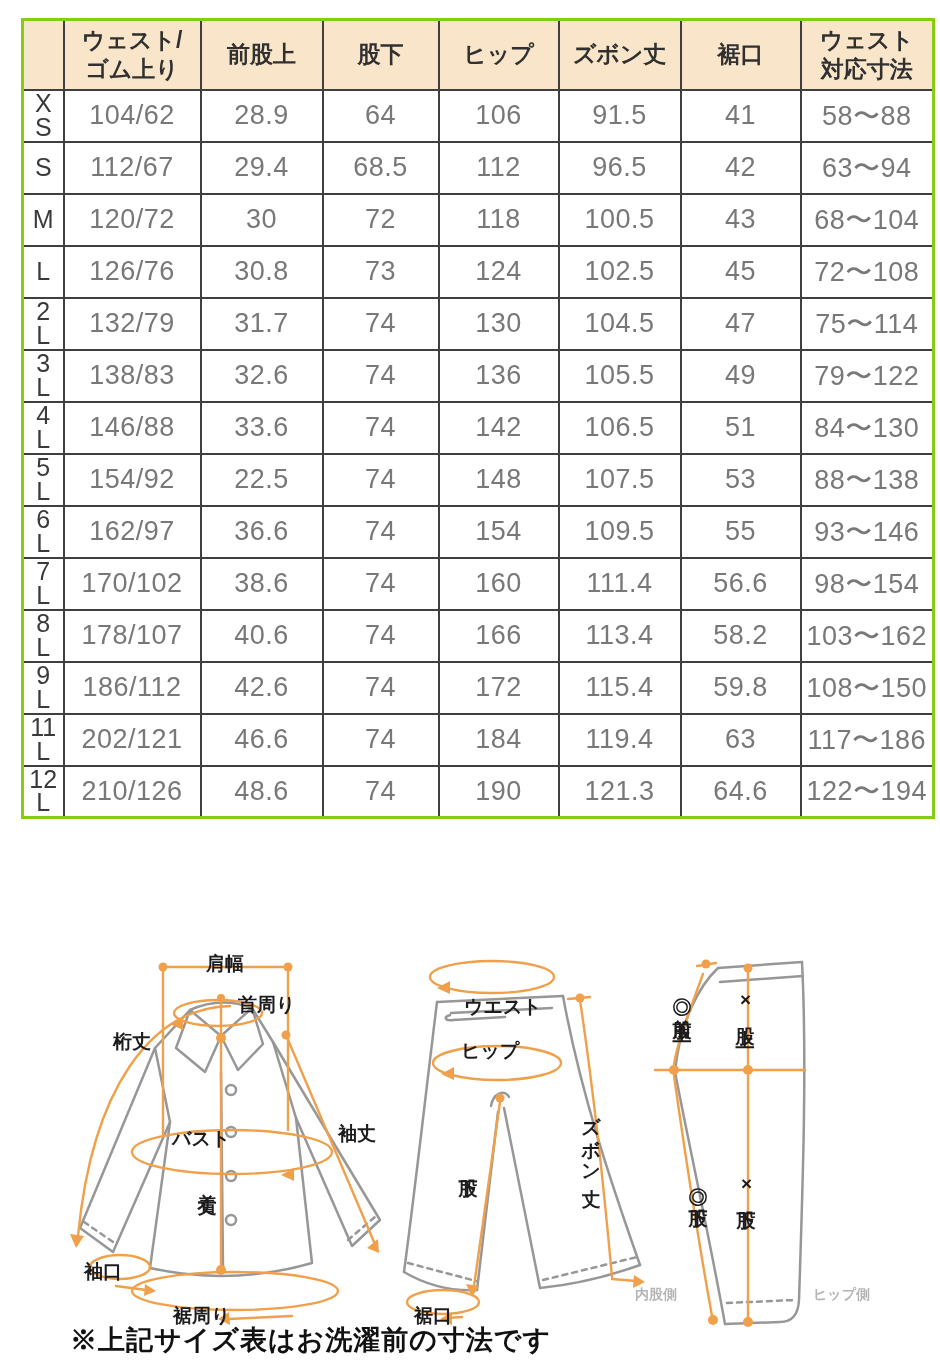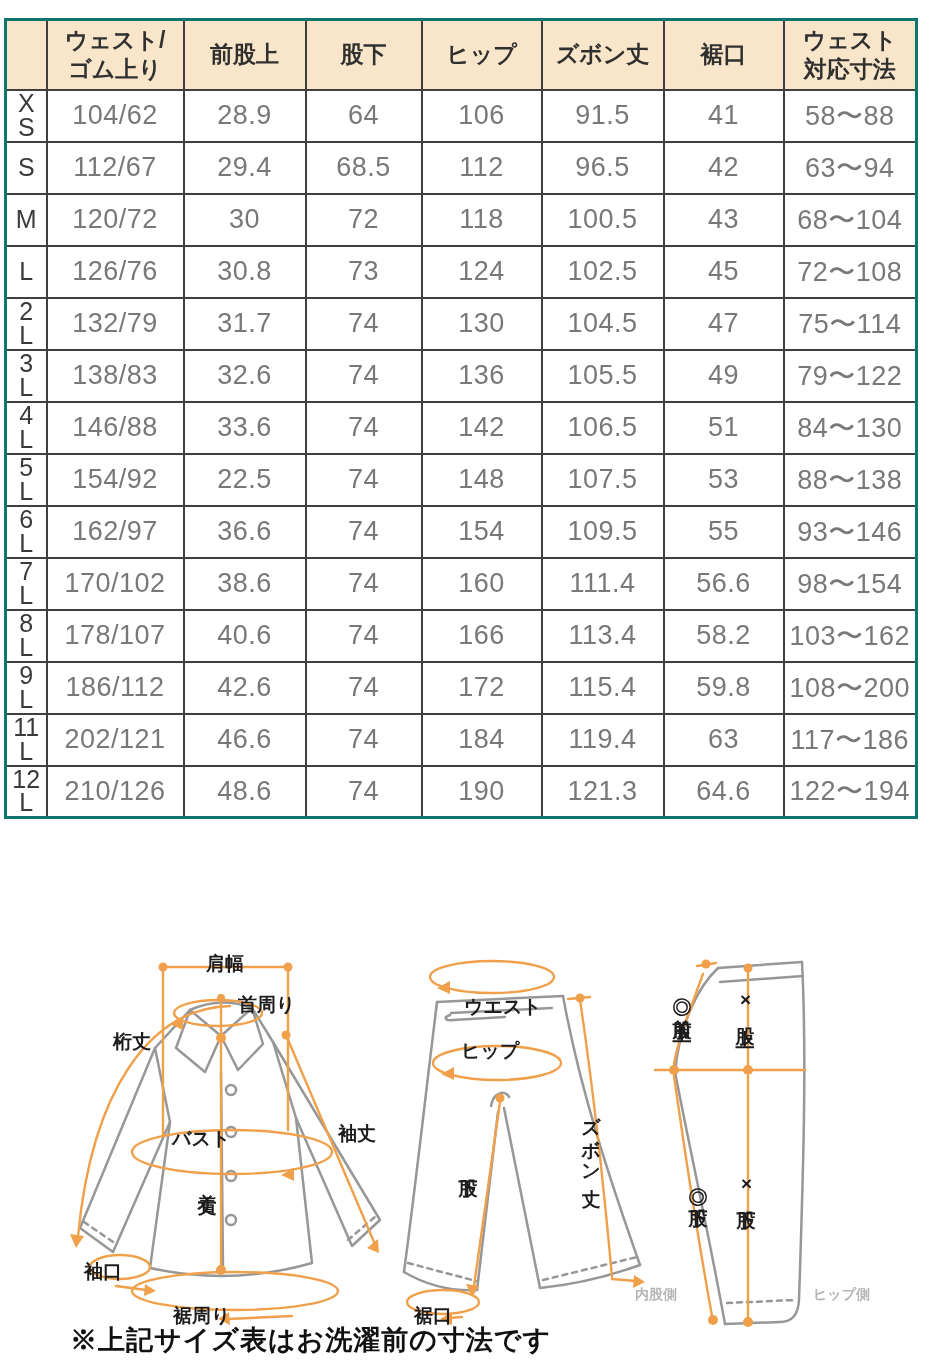--- a/index.html
+++ b/index.html
@@ -7,24 +7,24 @@
   body {
     width: 940px; height: 1360px;
     background: #ffffff;
     font-family: "Liberation Sans", sans-serif;
     position: relative;
     overflow: hidden;
   }
 
   
   .size-table {
-    position: absolute; left: 4px; top: 18px;
+    position: absolute; left: 21px; top: 18px;
     border-collapse: collapse;
     table-layout: fixed;
-    border: 3px solid #0f766e;
+    border: 3px solid #84cc16;
   }
   .size-table th, .size-table td {
     border: 2px solid #3f3f3f;
     text-align: center; vertical-align: middle;
     padding: 0;
   }
   .size-table thead th {
     background: #f9e5c9;
     color: #303030;
     font-size: 23px; font-weight: bold;
@@ -222,21 +222,21 @@
       </tr>
       <tr>
         <th>9
 L</th>
         <td>186/112</td>
         <td>42.6</td>
         <td>74</td>
         <td>172</td>
         <td>115.4</td>
         <td>59.8</td>
-        <td>108〜200</td>
+        <td>108〜150</td>
       </tr>
       <tr>
         <th>11
 L</th>
         <td>202/121</td>
         <td>46.6</td>
         <td>74</td>
         <td>184</td>
         <td>119.4</td>
         <td>63</td>

